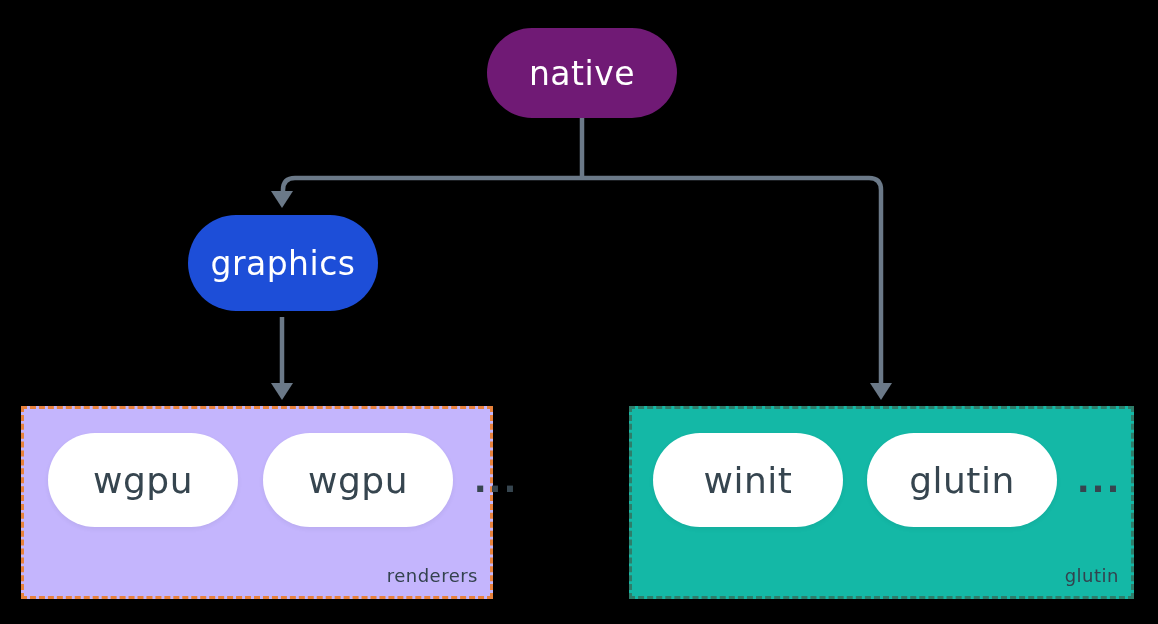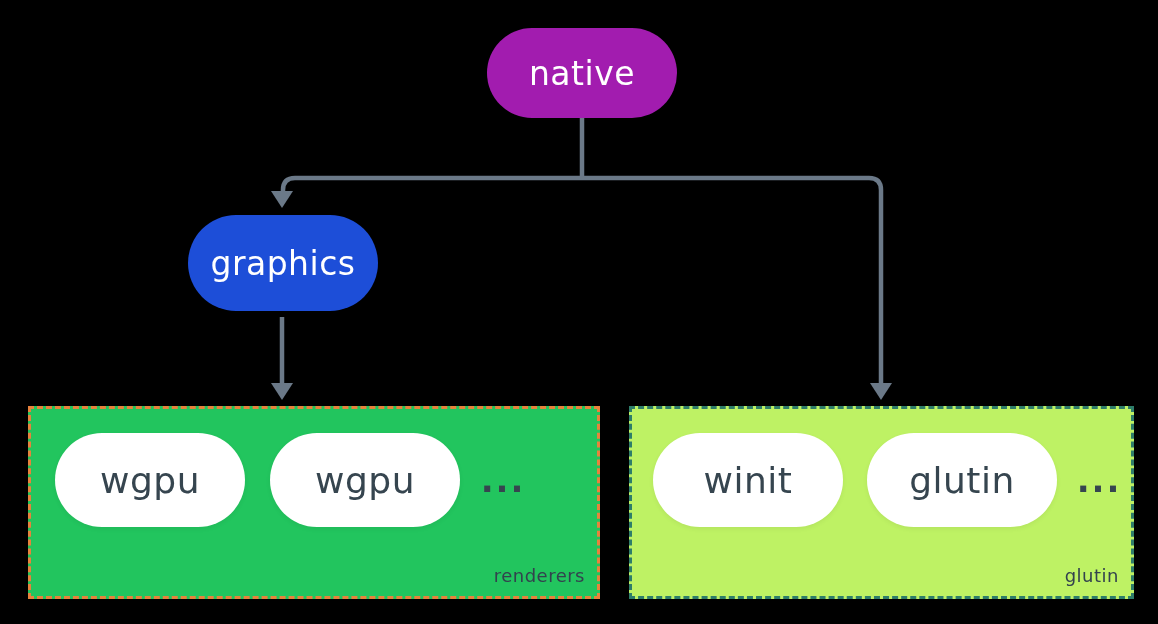--- a/index.html
+++ b/index.html
@@ -27,44 +27,43 @@
     align-items: center;
     justify-content: center;
     color: #ffffff;
     font-size: 33px;
     letter-spacing: 0.5px;
     border-radius: 60px;
   }
   .node-native {
     left: 487px; top: 28px;
     width: 190px; height: 90px;
-    background: #a21caf;
+    background: #701a75;
   }
   .node-graphics {
     left: 188px; top: 215px;
     width: 190px; height: 96px;
     background: #1d4ed8;
   }
   .group {
     position: absolute;
     top: 406px;
     height: 193px;
     box-sizing: border-box;
   }
   .group-renderers {
     left: 21px;
-    width: 572px;
-    background: #22c55e;
+    width: 472px;
+    background: #c4b5fd;
     border: 3px dashed #e8823c;
-    margin-left: 7px;
   }
   .group-shells {
     left: 629px;
     width: 505px;
-    background: #bef264;
+    background: #14b8a6;
     border: 3px dashed #2e7d6a;
   }
   .pill {
     position: absolute;
     top: 24px;
     width: 190px;
     height: 94px;
     background: #ffffff;
     border-radius: 60px;
     display: flex;

